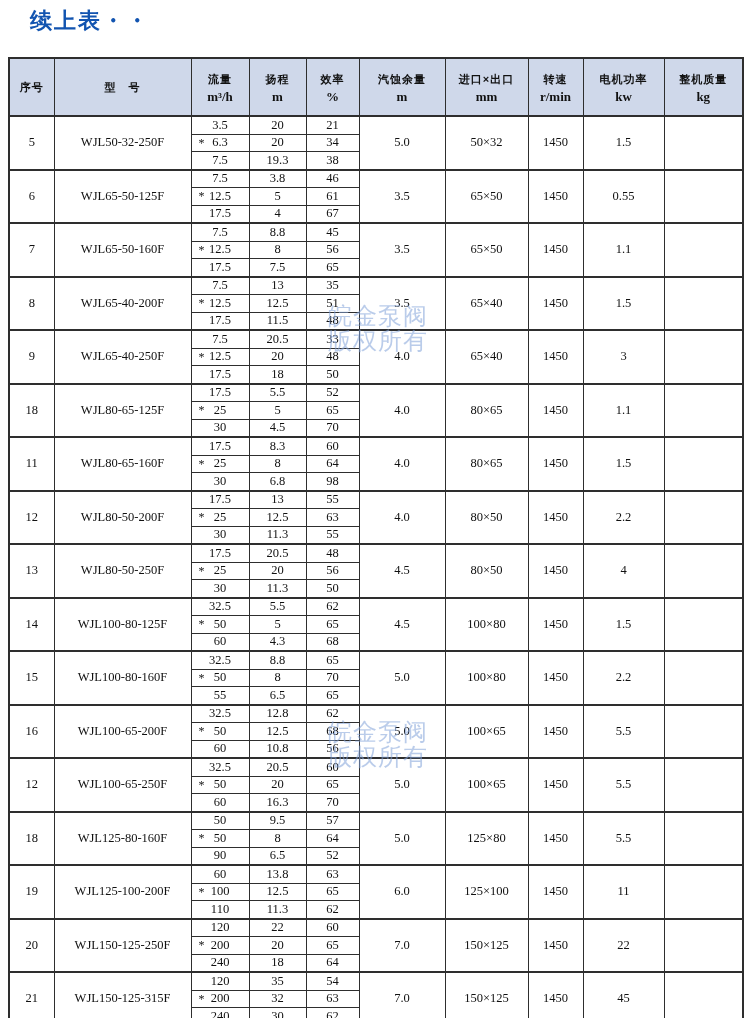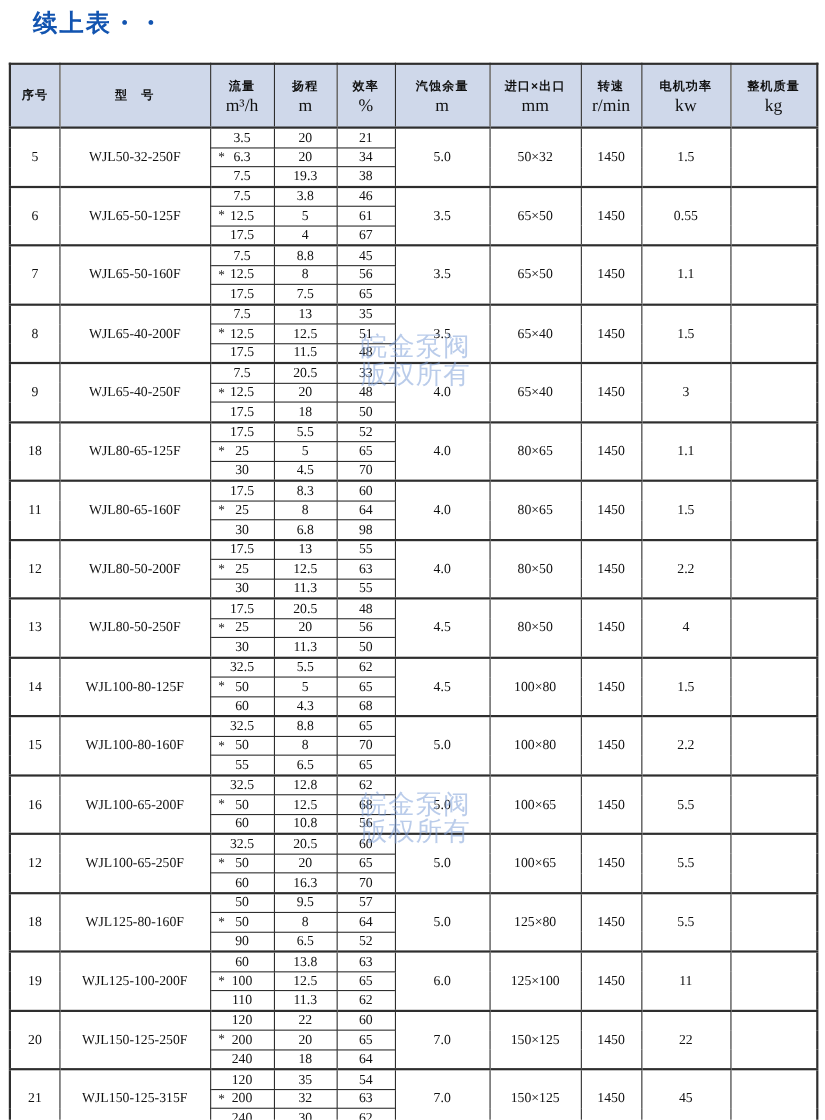--- a/index.html
+++ b/index.html
@@ -51,22 +51,22 @@
   .h-label {
     font-family: "Liberation Sans", "DejaVu Sans", sans-serif;
     font-size: 11px;
     font-weight: bold;
     line-height: 18px;
     letter-spacing: 1px;
     white-space: pre;
   }
   .h-unit {
     font-family: "Liberation Serif", "DejaVu Serif", serif;
-    font-size: 16px;
-    font-weight: normal;
+    font-size: 13px;
+    font-weight: bold;
     line-height: 14px;
     margin-top: 2px;
   }
   tbody td {
     height: 16.5px;
     font-size: 12.5px;
     line-height: 13px;
   }
   tbody tr.group-start td {
     border-top: 2px solid #2e2e2e;

